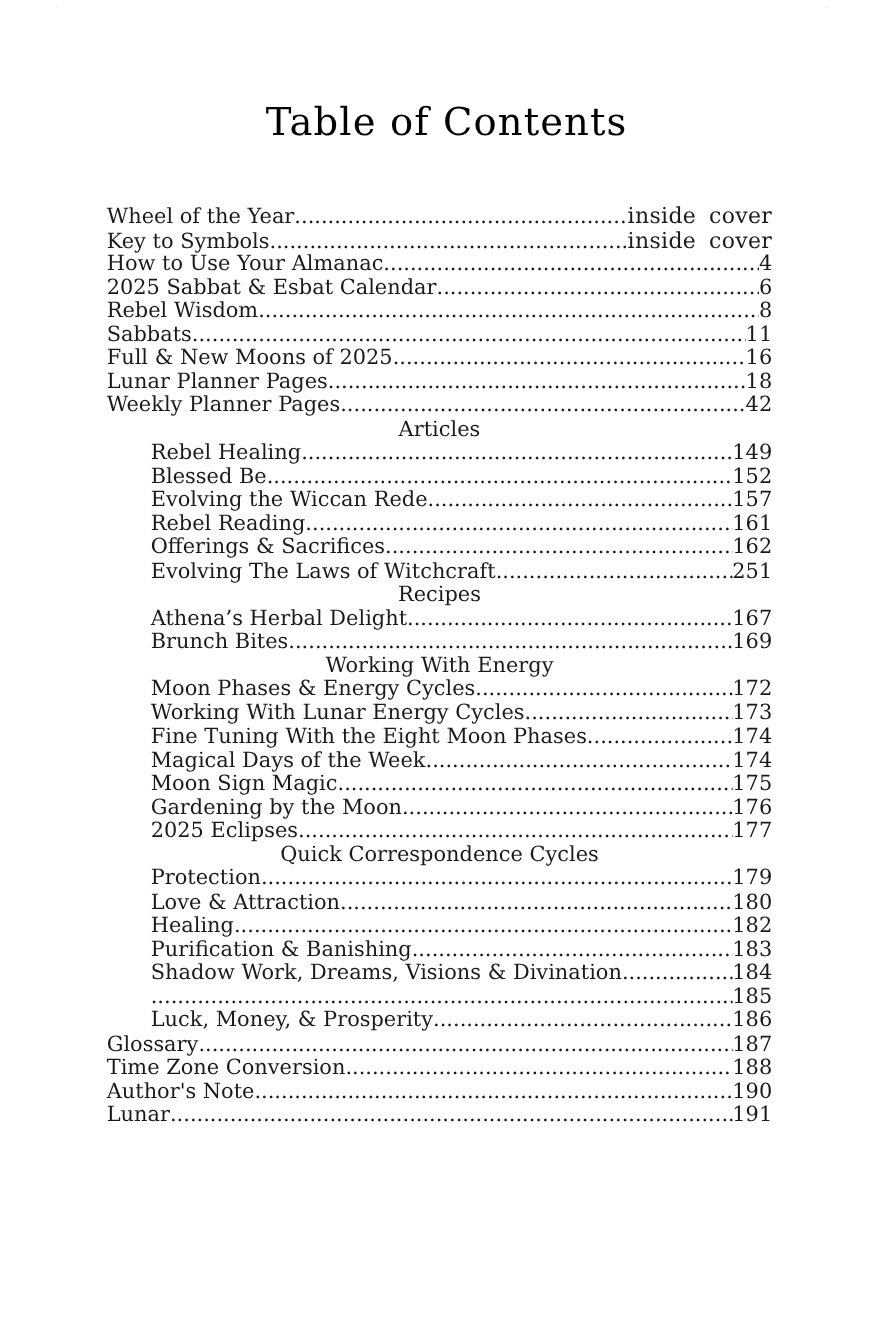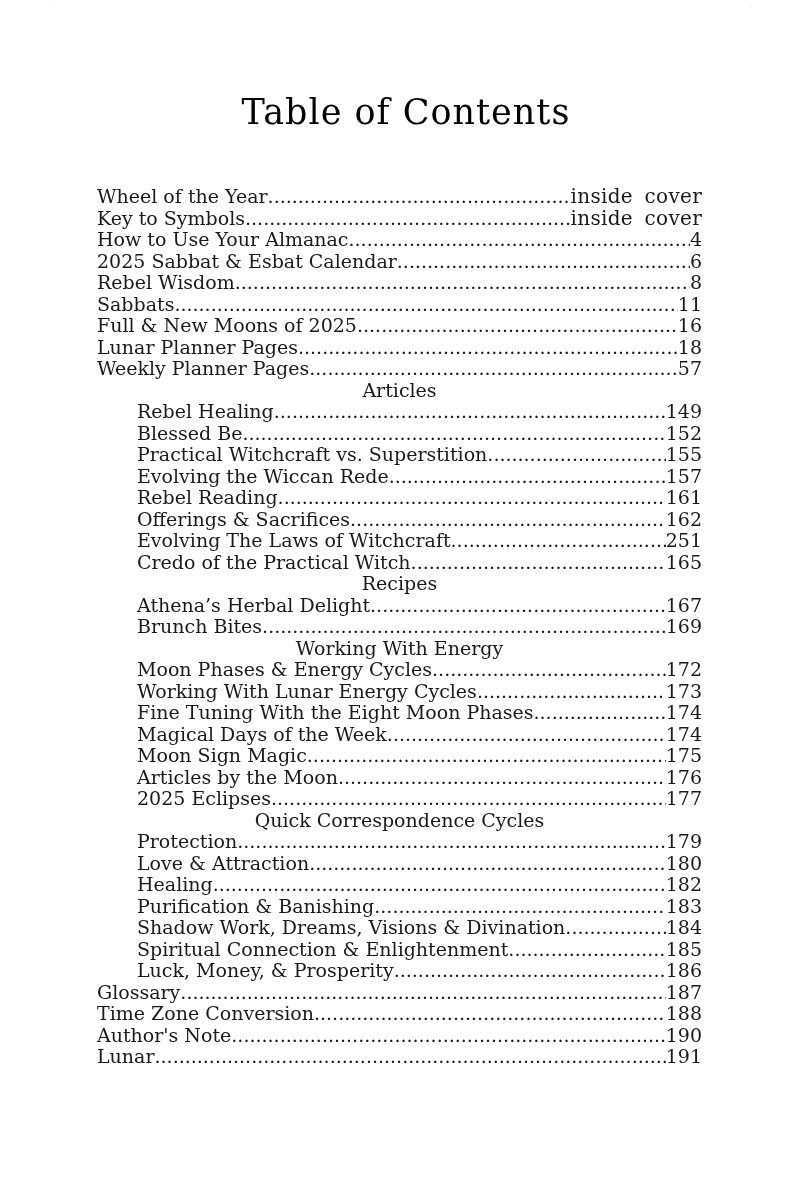--- a/index.html
+++ b/index.html
@@ -128,65 +128,55 @@
         <span class="toc-page">16</span>
       </div>
       <div class="toc-row">
         <span class="toc-label">Lunar Planner Pages</span>
         <span class="toc-dots"></span>
         <span class="toc-page">18</span>
       </div>
       <div class="toc-row">
         <span class="toc-label">Weekly Planner Pages</span>
         <span class="toc-dots"></span>
-        <span class="toc-page">57</span>
+        <span class="toc-page">42</span>
       </div>
       <div class="toc-row">
         <span class="toc-label">Articles</span>
       </div>
       <div class="toc-row indent-1">
         <span class="toc-label">Rebel Healing</span>
         <span class="toc-dots"></span>
         <span class="toc-page">149</span>
       </div>
       <div class="toc-row indent-1">
         <span class="toc-label">Blessed Be</span>
         <span class="toc-dots"></span>
         <span class="toc-page">152</span>
       </div>
       <div class="toc-row indent-1">
-        <span class="toc-label">Practical Witchcraft vs. Superstition</span>
-        <span class="toc-dots"></span>
-        <span class="toc-page">155</span>
-      </div>
-      <div class="toc-row indent-1">
         <span class="toc-label">Evolving the Wiccan Rede</span>
         <span class="toc-dots"></span>
         <span class="toc-page">157</span>
       </div>
       <div class="toc-row indent-1">
         <span class="toc-label">Rebel Reading</span>
         <span class="toc-dots"></span>
         <span class="toc-page">161</span>
       </div>
       <div class="toc-row indent-1">
         <span class="toc-label">Offerings &amp; Sacrifices</span>
         <span class="toc-dots"></span>
         <span class="toc-page">162</span>
       </div>
       <div class="toc-row indent-1">
         <span class="toc-label">Evolving The Laws of Witchcraft</span>
         <span class="toc-dots"></span>
         <span class="toc-page">251</span>
       </div>
-      <div class="toc-row indent-1">
-        <span class="toc-label">Credo of the Practical Witch</span>
-        <span class="toc-dots"></span>
-        <span class="toc-page">165</span>
-      </div>
       <div class="toc-row">
         <span class="toc-label">Recipes</span>
       </div>
       <div class="toc-row indent-1">
         <span class="toc-label">Athena’s Herbal Delight</span>
         <span class="toc-dots"></span>
         <span class="toc-page">167</span>
       </div>
       <div class="toc-row indent-1">
         <span class="toc-label">Brunch Bites</span>
@@ -215,21 +205,21 @@
         <span class="toc-label">Magical Days of the Week</span>
         <span class="toc-dots"></span>
         <span class="toc-page">174</span>
       </div>
       <div class="toc-row indent-1">
         <span class="toc-label">Moon Sign Magic</span>
         <span class="toc-dots"></span>
         <span class="toc-page">175</span>
       </div>
       <div class="toc-row indent-1">
-        <span class="toc-label">Articles by the Moon</span>
+        <span class="toc-label">Gardening by the Moon</span>
         <span class="toc-dots"></span>
         <span class="toc-page">176</span>
       </div>
       <div class="toc-row indent-1">
         <span class="toc-label">2025 Eclipses</span>
         <span class="toc-dots"></span>
         <span class="toc-page">177</span>
       </div>
       <div class="toc-row">
         <span class="toc-label">Quick Correspondence Cycles</span>
@@ -253,21 +243,20 @@
         <span class="toc-label">Purification &amp; Banishing</span>
         <span class="toc-dots"></span>
         <span class="toc-page">183</span>
       </div>
       <div class="toc-row indent-1">
         <span class="toc-label">Shadow Work, Dreams, Visions &amp; Divination</span>
         <span class="toc-dots"></span>
         <span class="toc-page">184</span>
       </div>
       <div class="toc-row indent-1">
-        <span class="toc-label">Spiritual Connection &amp; Enlightenment</span>
         <span class="toc-dots"></span>
         <span class="toc-page">185</span>
       </div>
       <div class="toc-row indent-1">
         <span class="toc-label">Luck, Money, &amp; Prosperity</span>
         <span class="toc-dots"></span>
         <span class="toc-page">186</span>
       </div>
       <div class="toc-row">
         <span class="toc-label">Glossary</span>

